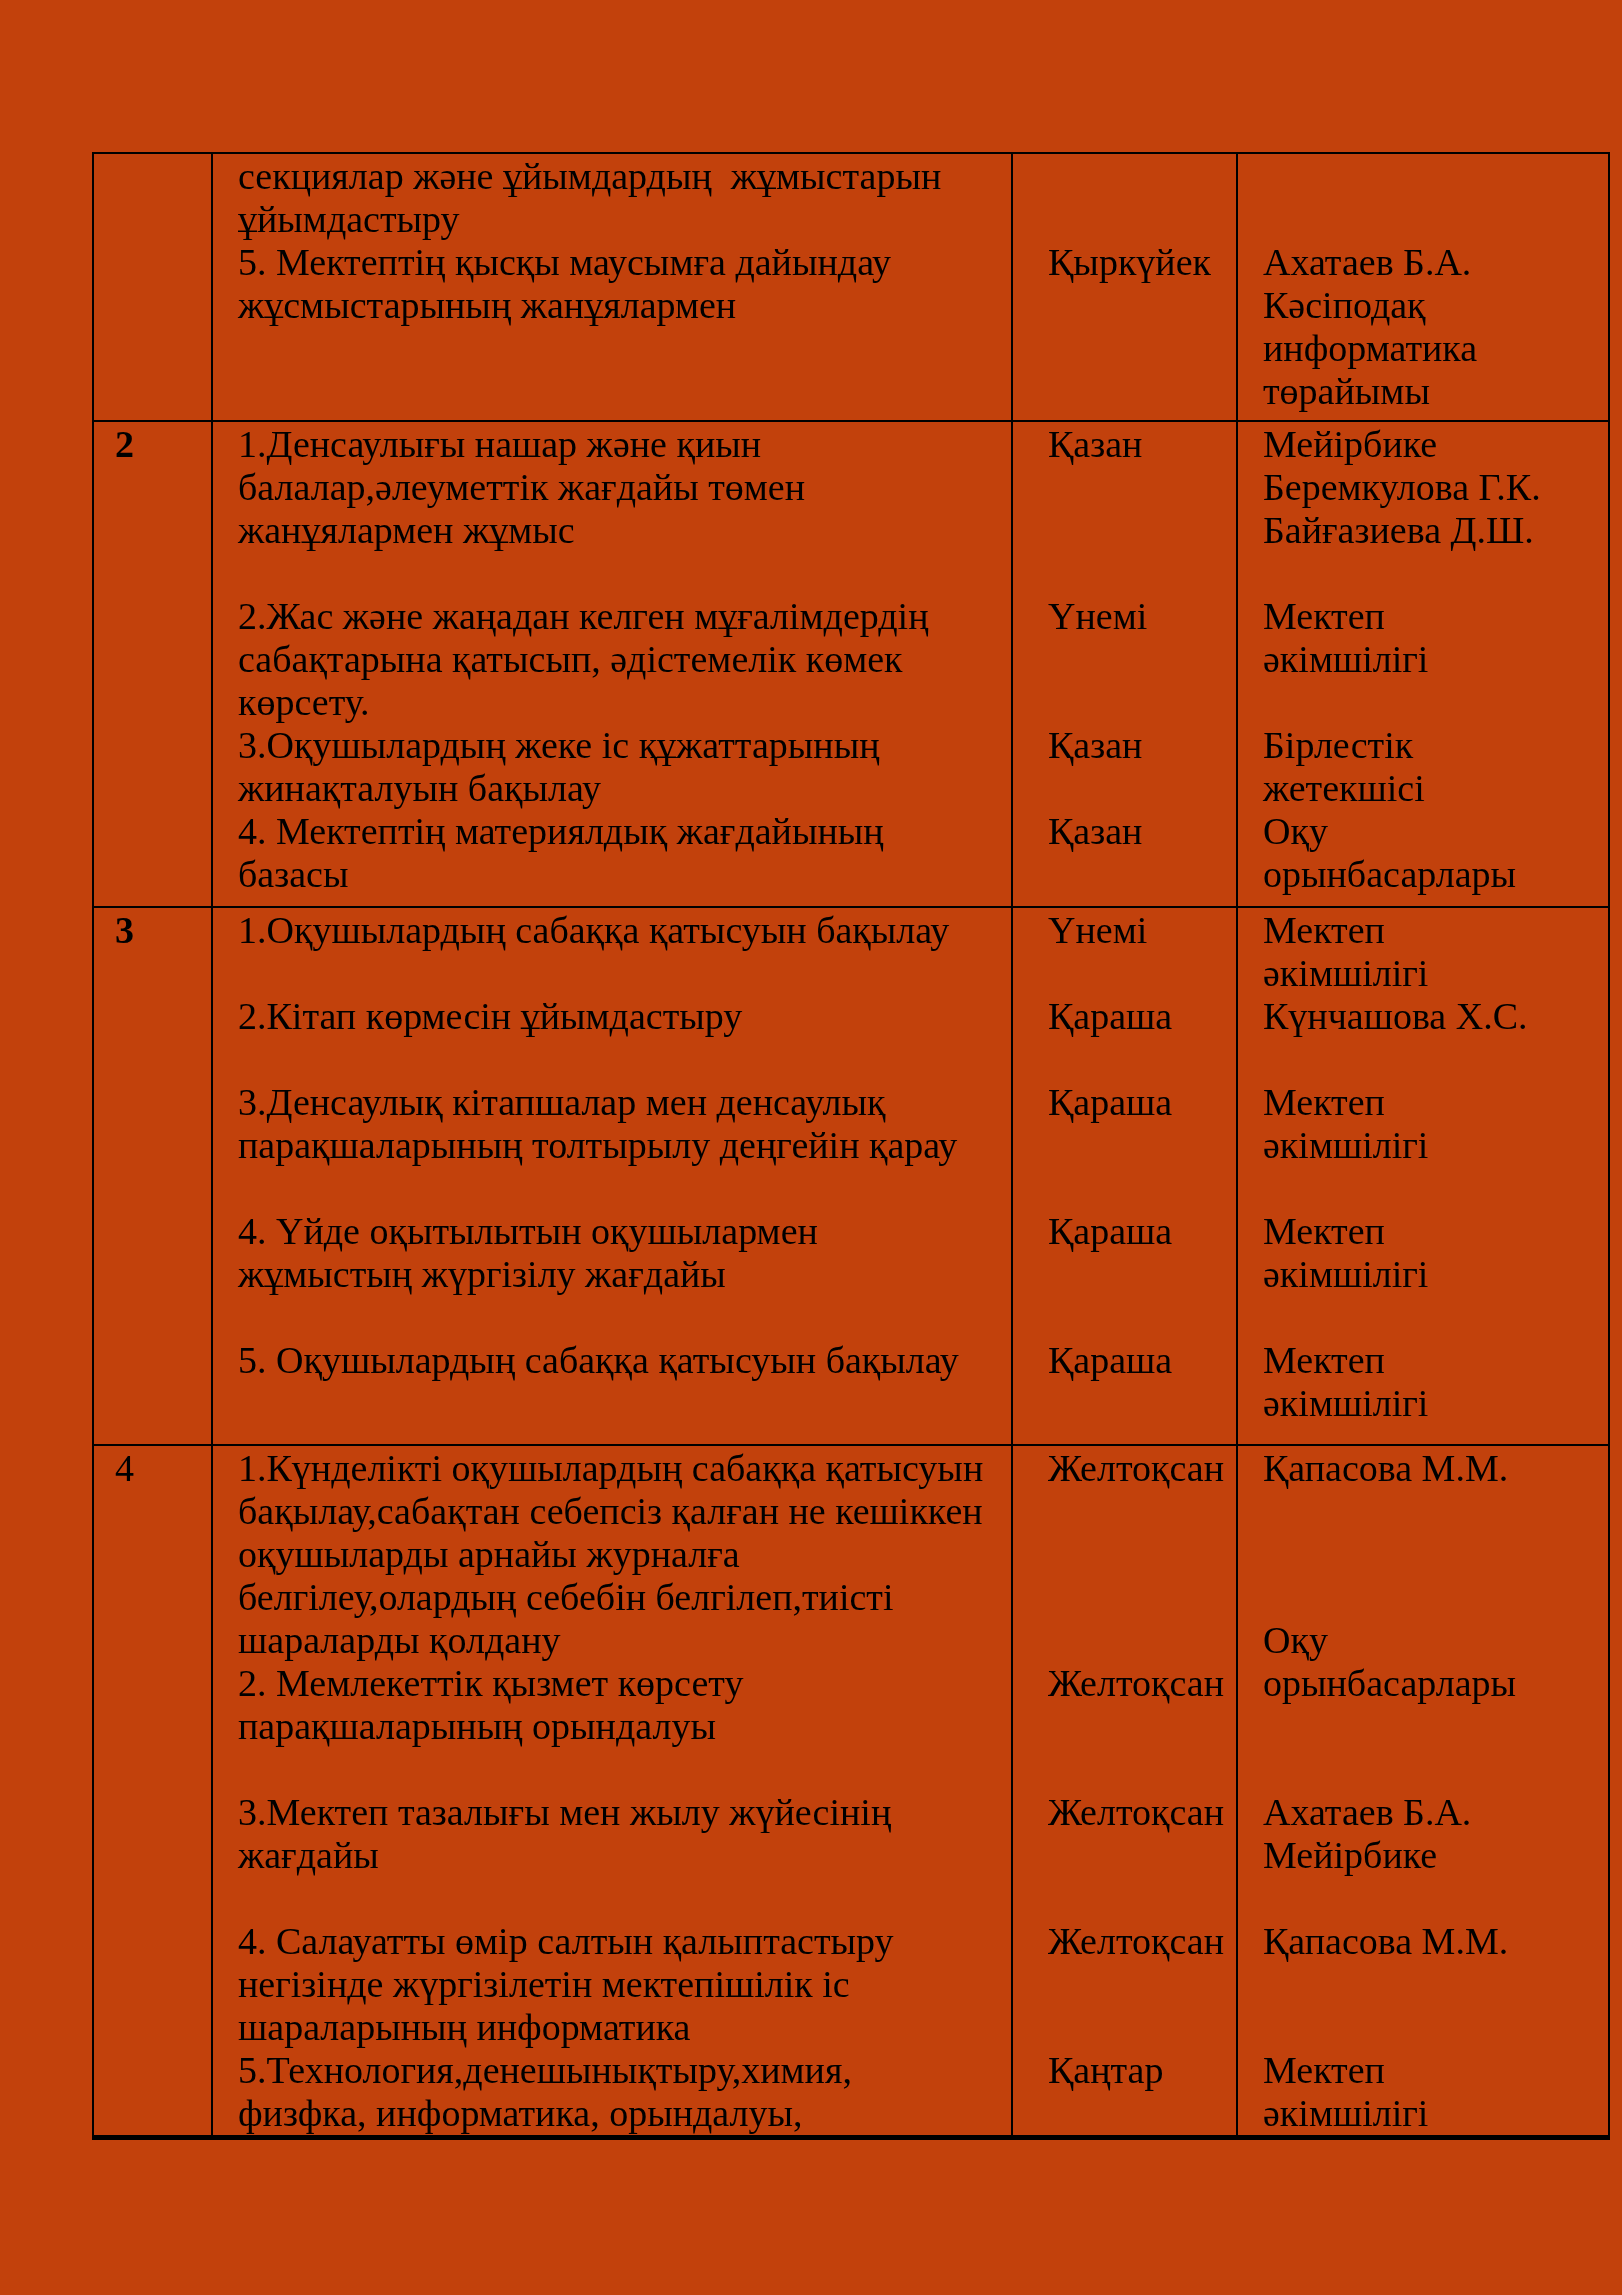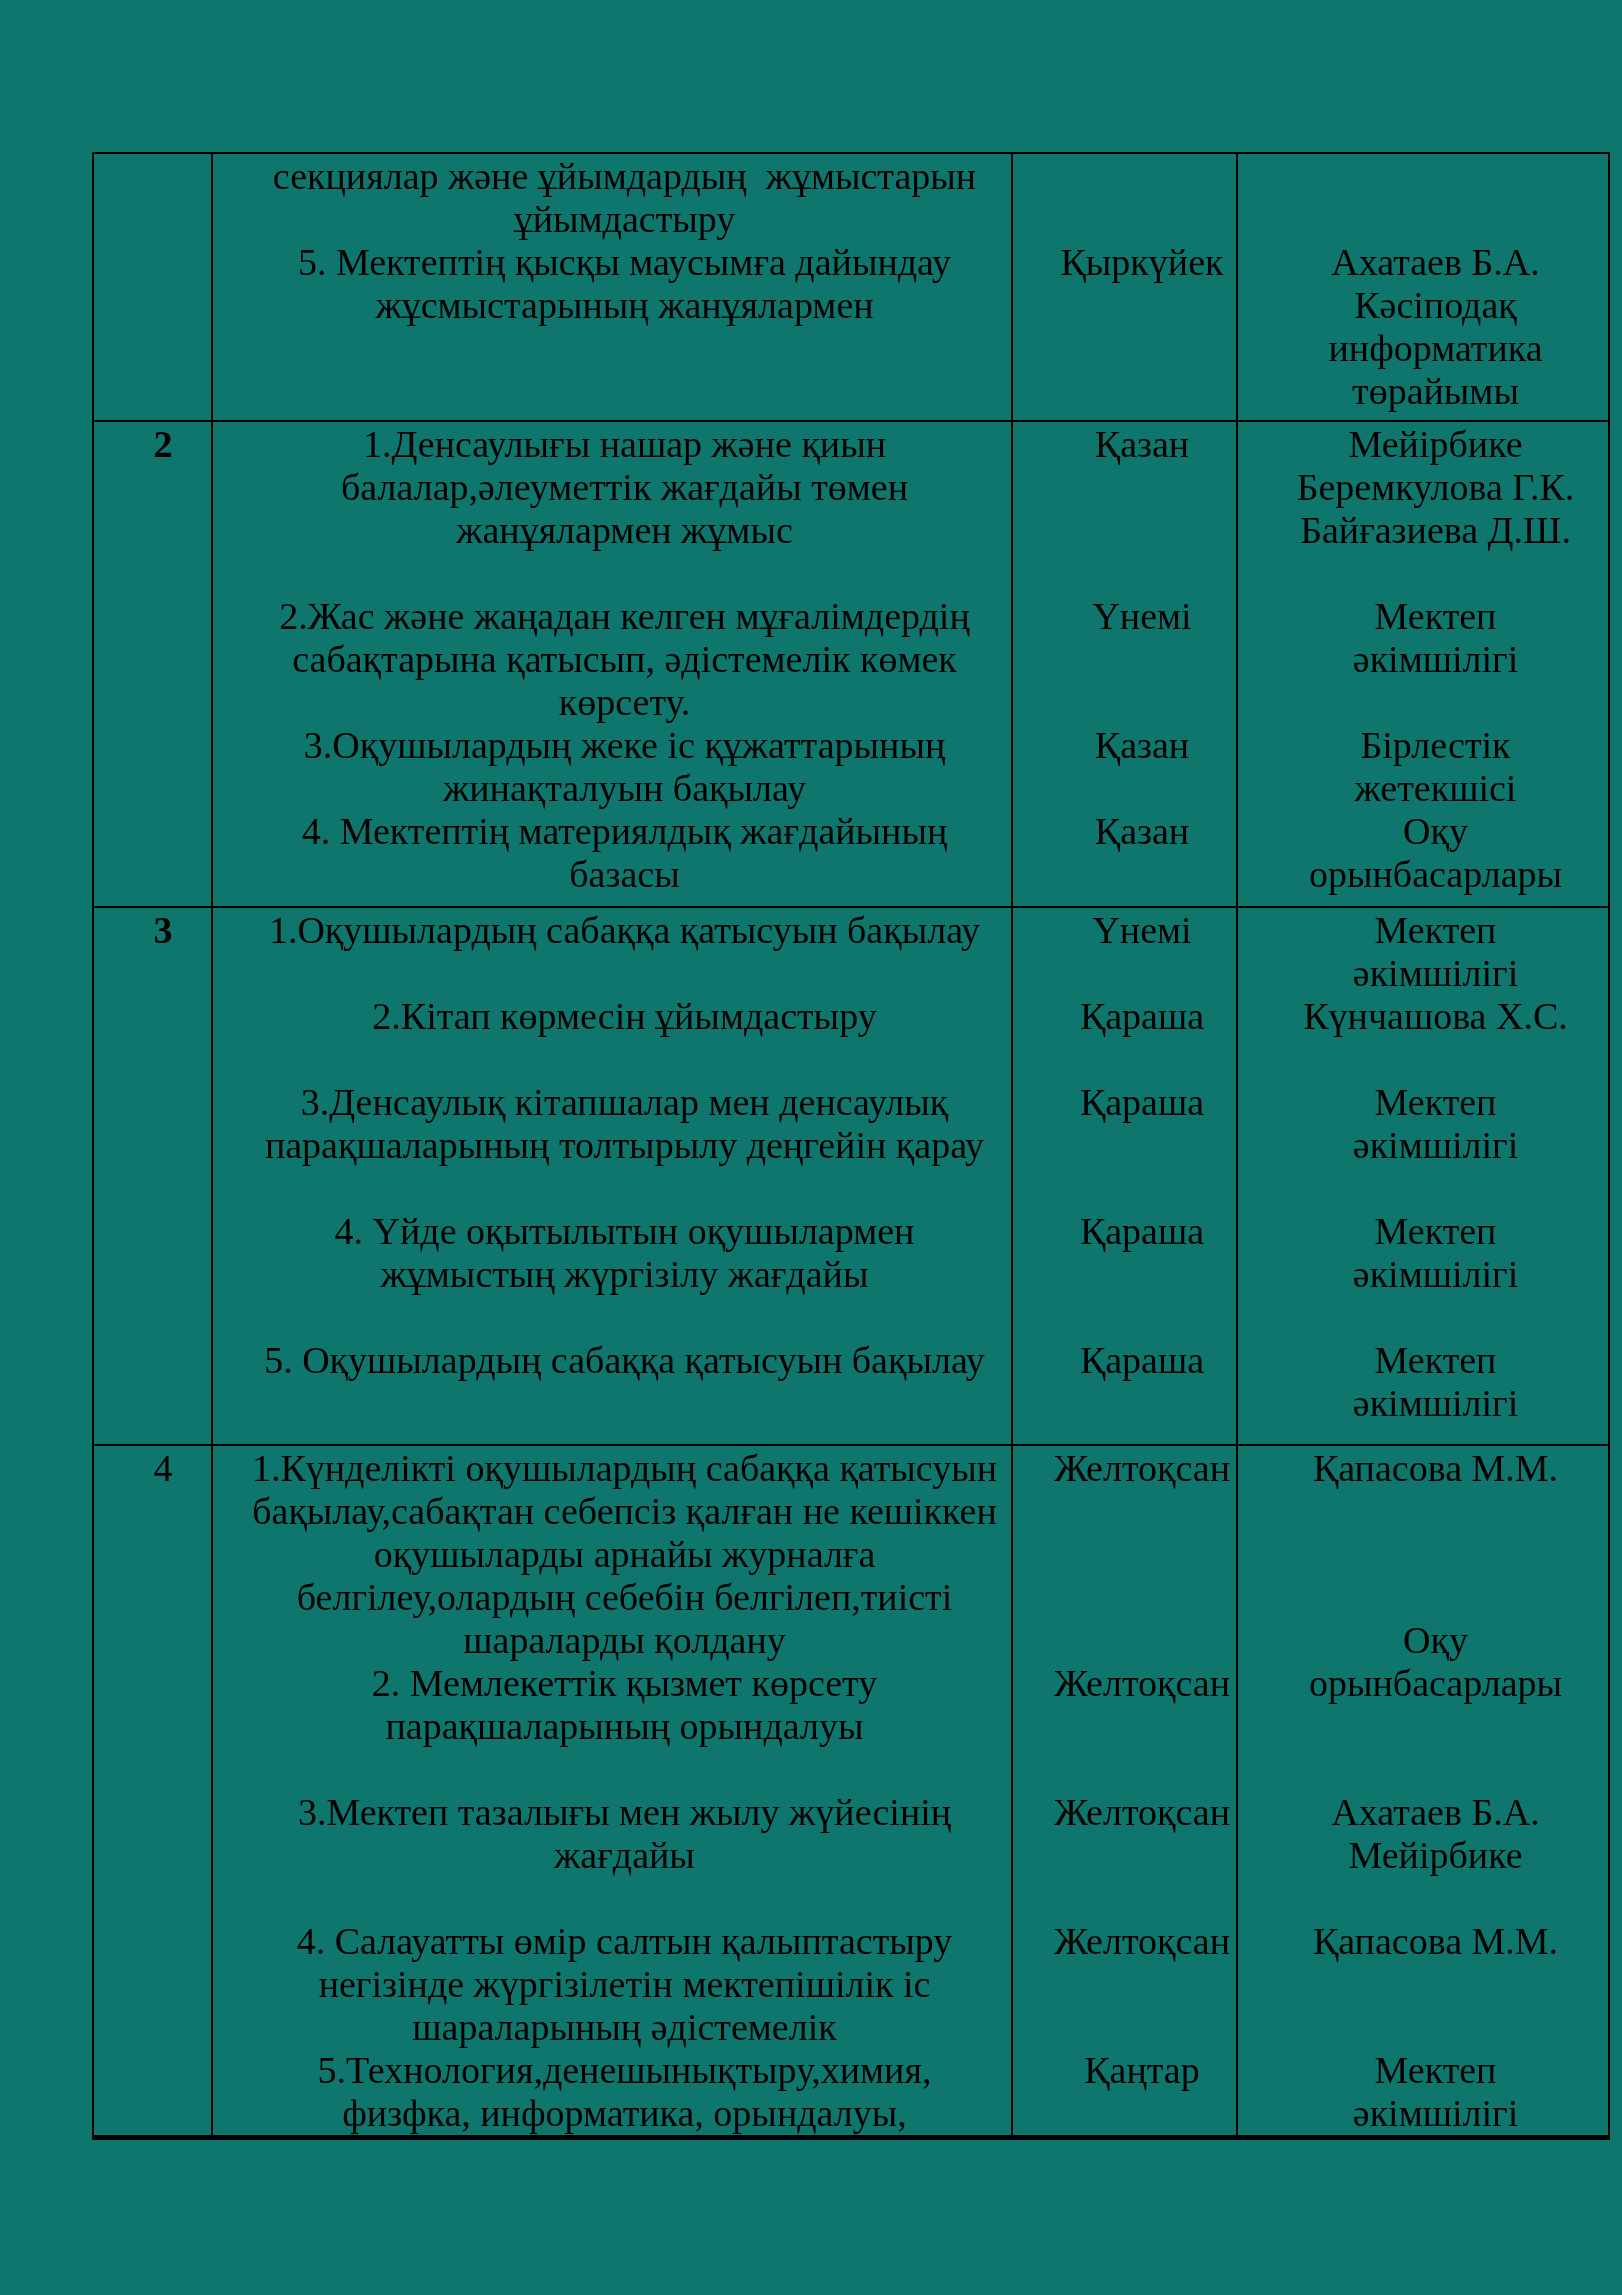--- a/index.html
+++ b/index.html
@@ -4,25 +4,24 @@
 <style>
   html,body{
     margin:0;
     padding:0;
     background:#ffffff;
   }
   .page{
     position:relative;
     width:1623px;
     height:2295px;
-    background:#0f766e;
+    background:#c2410c;
     color:#000000;
     font-family:"Liberation Serif","DejaVu Serif",serif;
     overflow:hidden;
-    text-align:center;
   }
   table.plan-table{
     position:absolute;
     left:92px;
     top:152px;
     width:1516px;
     border-collapse:collapse;
     table-layout:fixed;
     border:2.6px solid #000;
     border-bottom-width:5.9px;
@@ -191,21 +190,21 @@
             <div class="ln">белгілеу,олардың себебін белгілеп,тиісті</div>
             <div class="ln">шараларды қолдану</div>
             <div class="ln">2. Мемлекеттік қызмет көрсету</div>
             <div class="ln">парақшаларының орындалуы</div>
             <div class="ln"></div>
             <div class="ln">3.Мектеп тазалығы мен жылу жүйесінің</div>
             <div class="ln">жағдайы</div>
             <div class="ln"></div>
             <div class="ln">4. Салауатты өмір салтын қалыптастыру</div>
             <div class="ln">негізінде жүргізілетін мектепішілік іс</div>
-            <div class="ln">шараларының әдістемелік</div>
+            <div class="ln">шараларының информатика</div>
             <div class="ln">5.Технология,денешынықтыру,химия,</div>
             <div class="ln">физфка, информатика, орындалуы,</div>
           </td>
         <td class="cell month">
             <div class="ln">Желтоқсан</div>
             <div class="ln"></div>
             <div class="ln"></div>
             <div class="ln"></div>
             <div class="ln"></div>
             <div class="ln">Желтоқсан</div>

